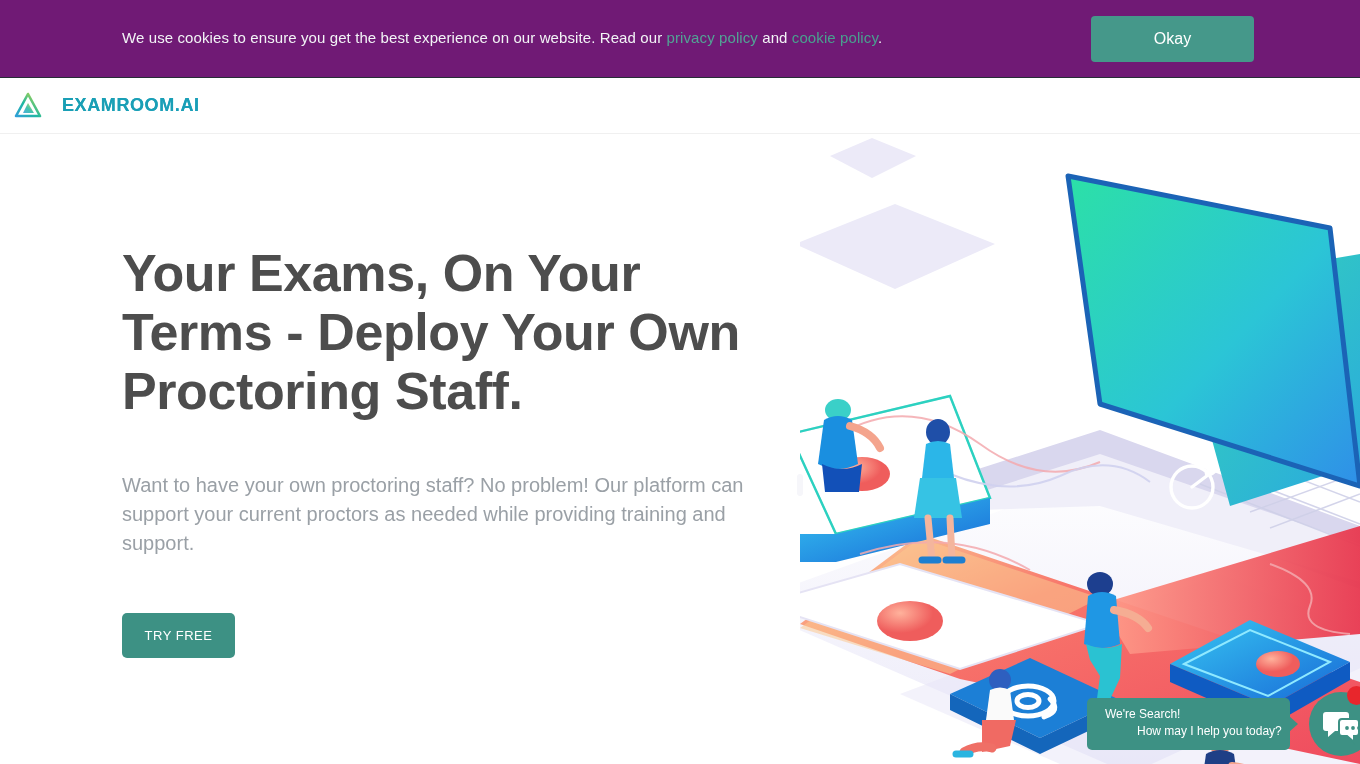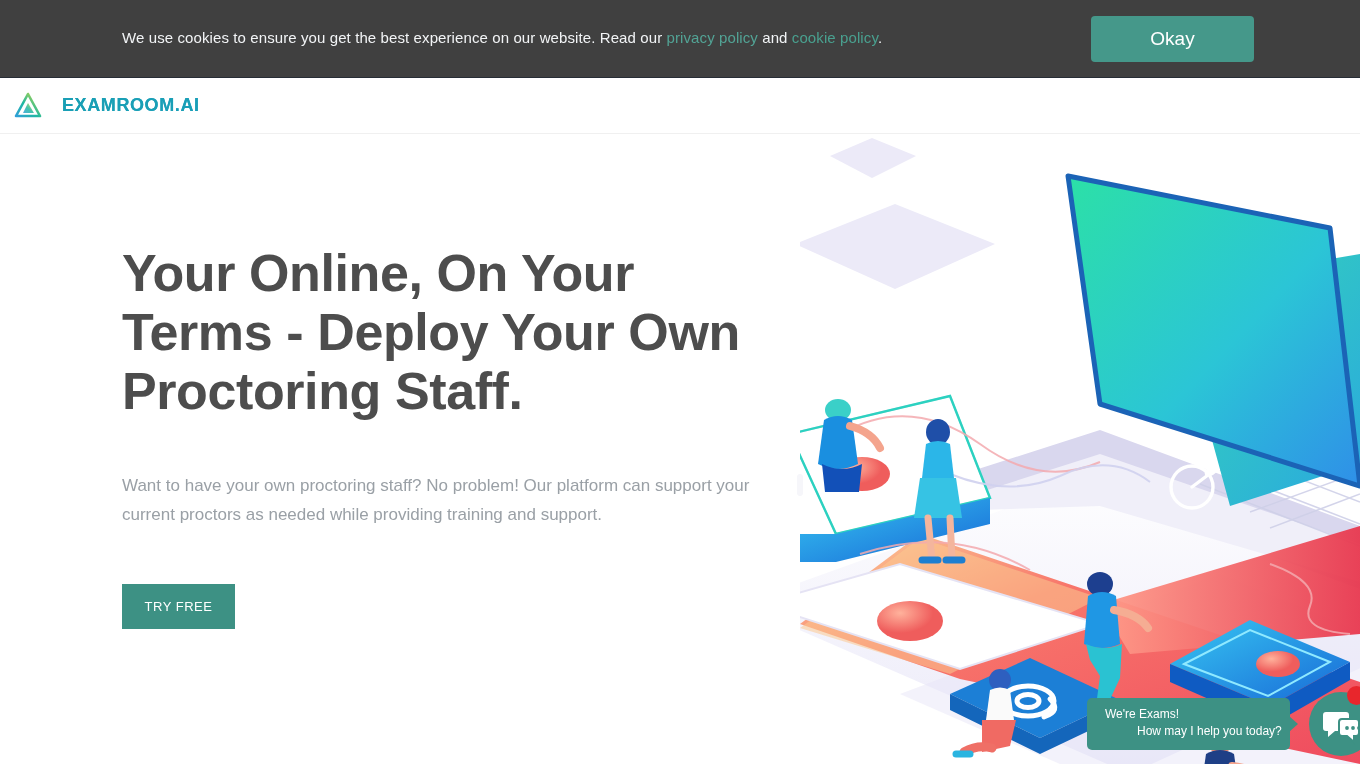--- a/index.html
+++ b/index.html
@@ -5,33 +5,33 @@
   * { margin:0; padding:0; box-sizing:border-box; }
   html, body {
     width:1360px; height:764px; overflow:hidden;
     font-family:"Liberation Sans", sans-serif;
     background:#ffffff;
   }
 
   
   #cookie-banner{
     position:absolute; top:0; left:0; width:1360px; height:78px;
-    background:#404040; display:flex; align-items:center;
+    background:#701a75; display:flex; align-items:center;
     border-bottom:1px solid #272d36;
   }
   #cookie-text{
     position:absolute; left:122px; top:29px;
     font-size:15px; color:#f2f4f6; letter-spacing:.1px; white-space:nowrap;
   }
   #cookie-text a{ color:#52a395; text-decoration:none; }
   #cookie-text a.cookie-link-2{ color:#49a08f; }
   #cookie-okay{
     position:absolute; left:1091px; top:16px; width:163px; height:46px;
     background:#45988a; color:#ffffff; border:none; border-radius:4px;
-    font-size:19px; font-family:"Liberation Sans", sans-serif; cursor:pointer;
+    font-size:16px; font-family:"Liberation Sans", sans-serif; cursor:pointer;
   }
 
   
   #navbar{
     position:absolute; top:78px; left:0; width:1360px; height:56px;
     background:#ffffff; border-bottom:1px solid #f0f0f0; z-index:20;
   }
   #logo-link{
     position:absolute; left:14px; top:92px; display:flex; align-items:center; gap:20px;
     text-decoration:none; z-index:21;
@@ -77,25 +77,25 @@
   #hero{
     position:absolute; top:134px; left:0; width:1360px; height:630px;
     background:#ffffff; overflow:hidden;
   }
   #hero-copy{ position:absolute; left:122px; top:110px; width:660px; }
   #hero-title{
     font-size:52px; line-height:59px; font-weight:bold; color:#4d4d4d;
     letter-spacing:-.4px;
   }
   #hero-sub{
-    margin-top:50px; font-size:17px; line-height:29px; color:#9aa0a6; width:650px;
+    margin-top:50px; font-size:20px; line-height:29px; color:#9aa0a6; width:650px;
   }
   #try-free{
     margin-top:55px; width:113px; height:45px; background:#3d9184;
-    border:none; border-radius:0; color:#ffffff; font-size:13px;
+    border:none; border-radius:5px; color:#ffffff; font-size:13px;
     letter-spacing:.5px; font-family:"Liberation Sans", sans-serif; cursor:pointer;
   }
   #hero-art{ position:absolute; right:0; top:0; width:560px; height:630px; }
   #slider-dot{
     position:absolute; left:797px; top:340px; width:6px; height:22px;
     background:#f6f6fa; border-radius:3px;
   }
 
   
   #chat-bubble{
@@ -174,21 +174,21 @@
       <path d="M2 10 H13" stroke="#fff" stroke-width="2" stroke-linecap="round"></path>
       <path d="M9.5 6.2 L13.4 10 L9.5 13.8" fill="none" stroke="#fff" stroke-width="2" stroke-linecap="round" stroke-linejoin="round"></path>
       <path d="M15.6 3.4 V16.6 M15.6 3.4 H18.4 M15.6 16.6 H18.4" stroke="#fff" stroke-width="2" stroke-linecap="round" fill="none"></path>
     </svg>
   </span>
 </button>
 
 <div id="hero">
 
   <div id="hero-copy">
-    <h1 id="hero-title">Your Online, On Your Terms - Deploy Your Own Proctoring Staff.</h1>
+    <h1 id="hero-title">Your Exams, On Your Terms - Deploy Your Own Proctoring Staff.</h1>
     <p id="hero-sub">Want to have your own proctoring staff? No problem! Our platform can support your current proctors as needed while providing training and support.</p>
     <button id="try-free">TRY FREE</button>
   </div>
 
   <div id="slider-dot"></div>
 
   <div id="hero-art">
     <svg viewBox="0 0 560 630" width="560" height="630" aria-hidden="true">
       <defs>
         <linearGradient id="screenG" x1="0" y1="0" x2="1" y2="1">
@@ -323,21 +323,21 @@
         <ellipse cx="10" cy="8" rx="12" ry="12" fill="#e98c6f"></ellipse>
         <path d="M-4 20 q14 -8 28 0 l8 56 h-44 Z" fill="#1e3f86"></path>
         <path d="M22 32 q22 2 30 14" stroke="#f4a48d" stroke-width="8" fill="none" stroke-linecap="round"></path>
         <path d="M2 76 l2 30 M20 76 l2 30" stroke="#f0a98f" stroke-width="7" stroke-linecap="round"></path>
       </g>
     </svg>
   </div>
 </div>
 
 <div id="chat-bubble">
-  <div id="chat-line1">We're Exams!</div>
+  <div id="chat-line1">We're Search!</div>
   <div id="chat-line2">How may I help you today?</div>
 </div>
 
 <div id="chat-button">
   <span>
     <svg width="64" height="64" viewBox="0 0 64 64" aria-hidden="true">
       <path d="M17 20 h20 a3 3 0 0 1 3 3 v13 a3 3 0 0 1 -3 3 h-11 l-7 6 v-6 h-2 a3 3 0 0 1 -3 -3 v-13 a3 3 0 0 1 3 -3 Z" fill="#ffffff"></path>
       <path d="M33 27 h14 a3 3 0 0 1 3 3 v11 a3 3 0 0 1 -3 3 h-2 v6 l-7 -6 h-5 a3 3 0 0 1 -3 -3 v-11 a3 3 0 0 1 3 -3 Z" fill="#ffffff" stroke="#3d9184" stroke-width="2"></path>
       <circle cx="38" cy="36" r="1.9" fill="#3d9184"></circle>
       <circle cx="44" cy="36" r="1.9" fill="#3d9184"></circle>

